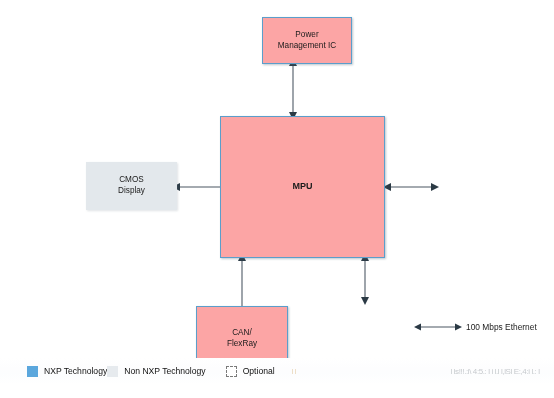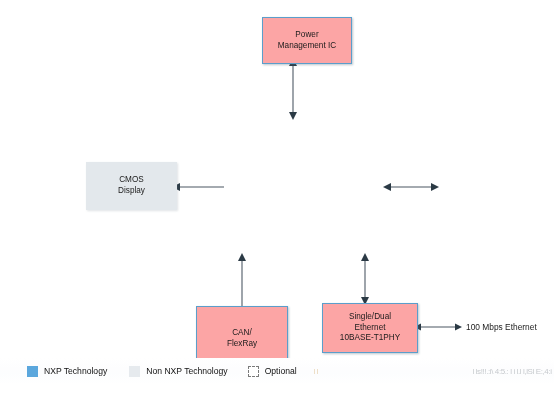--- a/index.html
+++ b/index.html
@@ -83,21 +83,21 @@
     background: #ffffff;
     border: 1px dashed #7a7a7a;
     box-sizing: border-box;
   }
   .legend-text {
     font-size: 8.6px;
     color: #111111;
     margin-left: 6px;
   }
   #legend-nxp { margin-left: 12px; padding-left: 15px; }
-  #legend-nonnxp { margin-left: 22px; }
+  #legend-nonnxp { }
   #legend-optional { margin-left: 20px; position: relative; }
 
   
   .garble {
     position: absolute;
     left: 64px;
     top: 1px;
     width: 250px;
     height: 12px;
     overflow: hidden;
@@ -166,37 +166,35 @@
       <polygon points="0,7 7,3.5 7,10.5" fill="#2b3a45"></polygon>
       <polygon points="48,7 41,3.5 41,10.5" fill="#2b3a45"></polygon>
     </svg>
   </div>
 
   <div class="node node-nxp" style="left:262px; top:17px; width:90px; height:47px;">
     <span class="label">Power
 Management IC</span>
   </div>
 
+  <div class="node node-nxp" style="left:220px; top:116px; width:165px; height:142px; font-size:9px; font-weight:bold;">
+    <span class="label">MPU</span>
+  </div>
 
   <div class="node node-nonnxp" style="left:86px; top:162px; width:91px; height:48px;">
     <span class="label">CMOS
 Display</span>
   </div>
 
 
   <div class="node node-nxp" style="left:196px; top:306px; width:92px; height:65px;">
     <span class="label">CAN/
 FlexRay</span>
   </div>
 
-  <div class="node node-nxp" style="left:322px; top:303px; width:96px; height:50px;">
-    <span class="label">Single/Dual
-Ethernet
-10BASE-T1PHY</span>
-  </div>
 
   <div class="free-text" style="left:466px; top:322px;">100 Mbps Ethernet</div>
 
   <div id="legend">
 
     <div class="legend-item" id="legend-nxp">
       <span class="legend-swatch sw-nxp"></span>
       <span class="legend-text">NXP Technology</span>
     </div>
 

